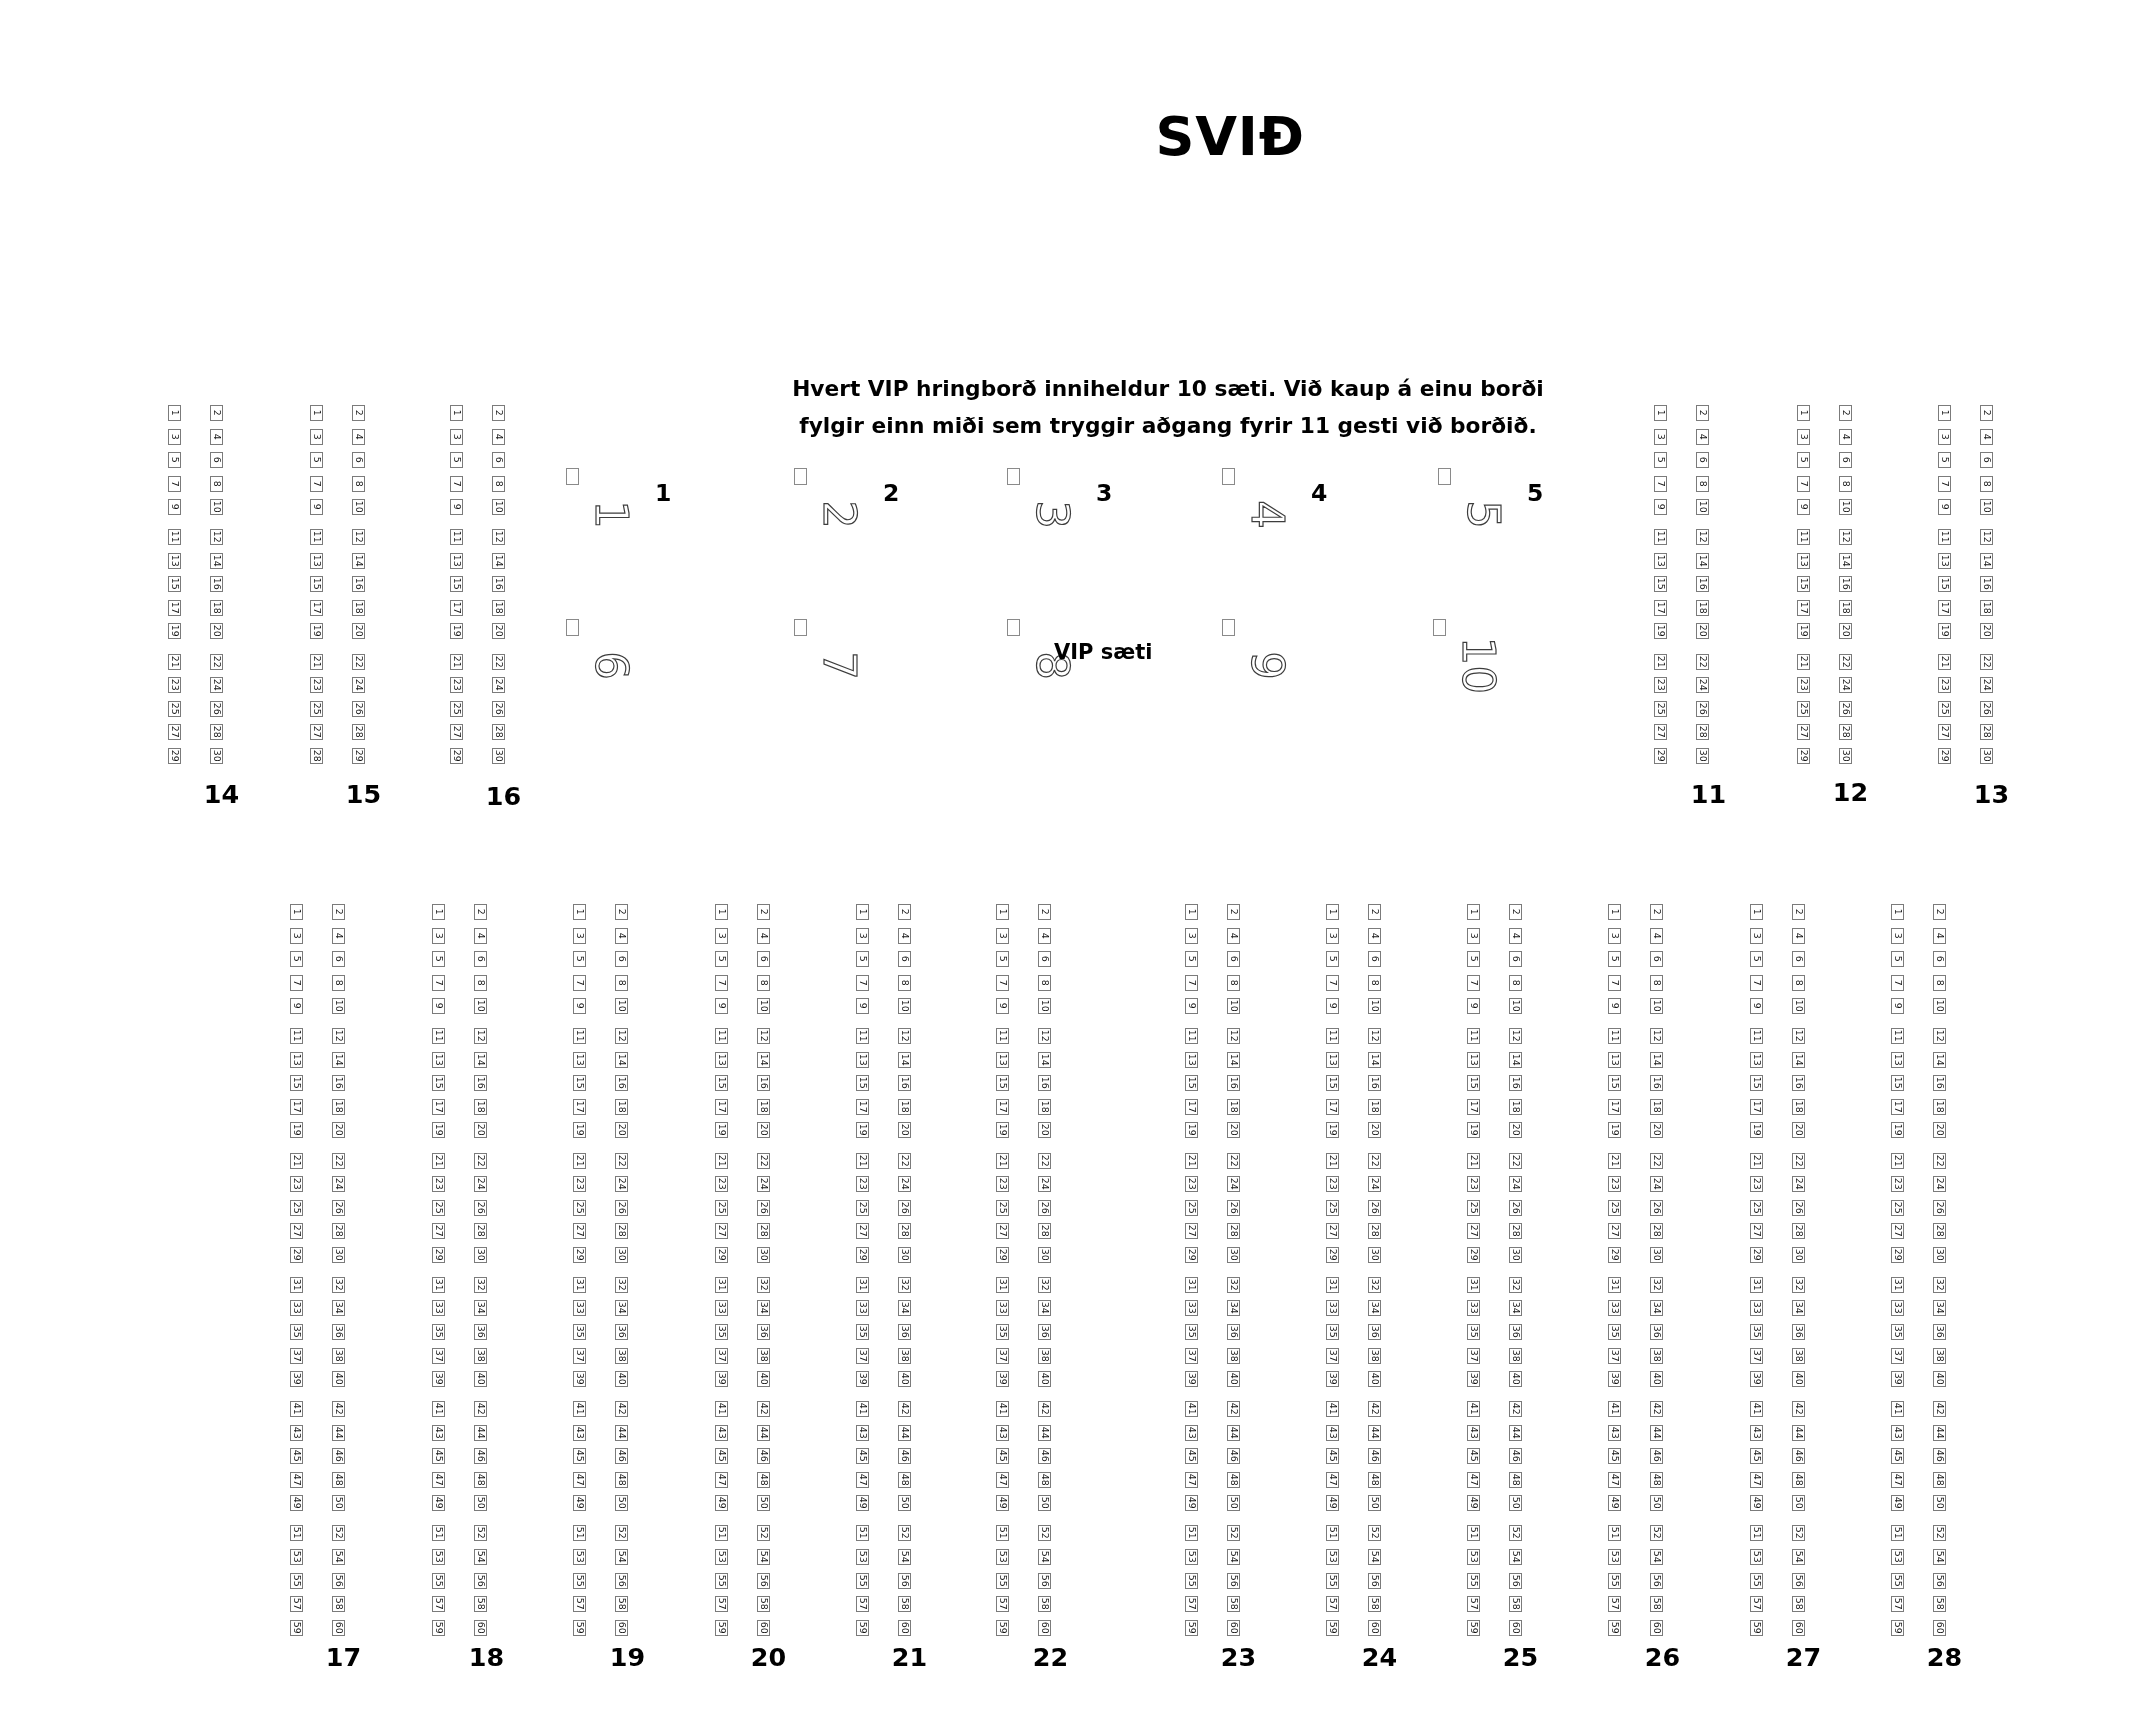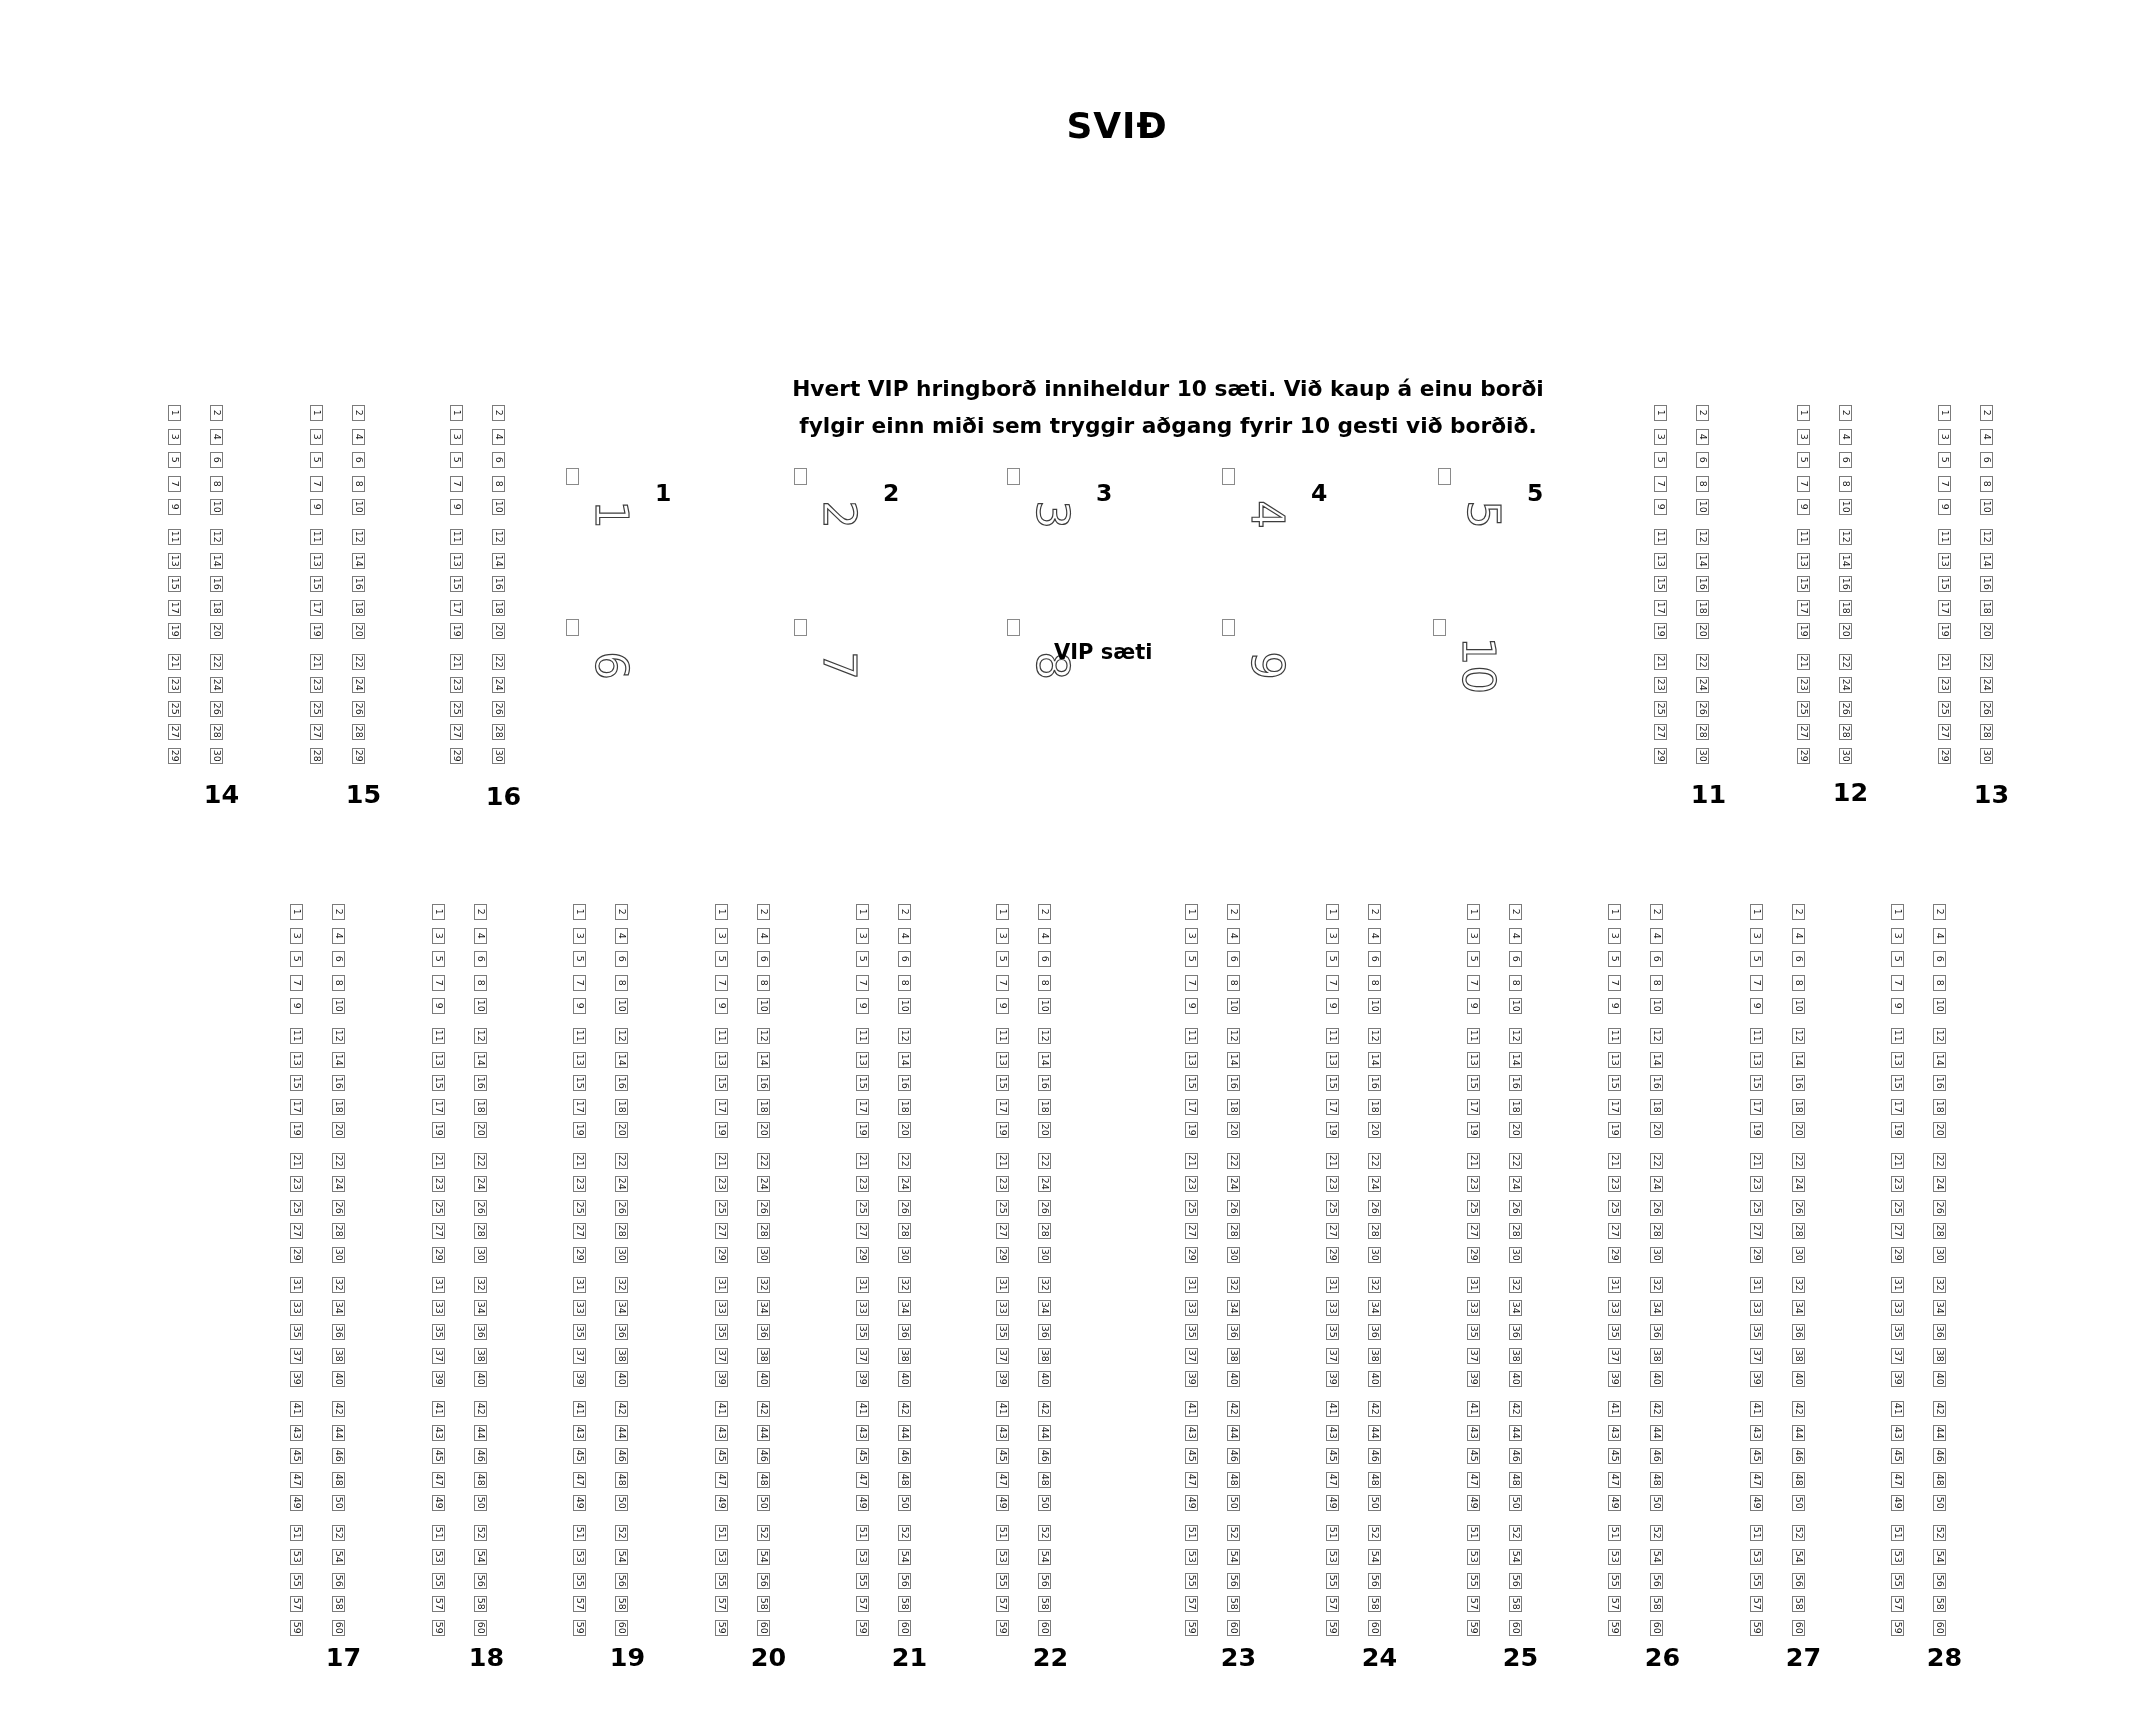--- a/index.html
+++ b/index.html
@@ -1,20 +1,20 @@
 <!DOCTYPE html>
 <html style="font-size:15px"><head>
 <meta charset="utf-8">
 <style>
   html,body{margin:0;padding:0;background:#fff;}
   .page{position:relative;width:2147px;height:1723px;background:#ffffff;overflow:hidden;
         font-family:"DejaVu Sans","Liberation Sans",sans-serif;color:#000;}
   .abs{position:absolute;}
-  .stage-label{left:976px;top:105px;width:282px;text-align:center;
-               font-size:36px;font-weight:600;letter-spacing:0.9px;}
+  .stage-label{left:1023px;top:105px;width:282px;text-align:right;
+               font-size:54px;font-weight:600;letter-spacing:0.9px;}
   .vip-title{left:664px;top:316px;width:942px;text-align:center;
              font-size:36px;font-weight:600;}
   .vip-desc{left:697px;width:942px;text-align:center;font-size:21.7px;font-weight:600;}
   .vip-desc.l1{top:376px;}
   .vip-desc.l2{top:413px;}
   .seat{position:absolute;width:11.3px;height:14px;border:0.9px solid #7b7b7b;
         display:flex;align-items:center;justify-content:center;background:#fff;}
   .seat span{font-size:9.4px;line-height:1;color:#151515;transform:rotate(90deg);
              white-space:nowrap;}
   .section-label{font-size:25.4px;font-weight:700;width:85px;text-align:center;}
@@ -28,21 +28,21 @@
   .vtable-label{position:absolute;left:89px;top:11.3px;font-size:23.5px;font-weight:700;}
   .vtable-caption{position:absolute;left:47px;top:21px;width:151px;
                   font-size:21px;font-weight:700;white-space:nowrap;}
 </style>
 </head>
 <body>
 
 <div class="page">
   <div class="abs stage-label">SVIÐ</div>
   <div class="abs vip-desc l1">Hvert VIP hringborð inniheldur 10 sæti. Við kaup á einu borði</div>
-  <div class="abs vip-desc l2">fylgir einn miði sem tryggir aðgang fyrir 10 gesti við borðið.</div>
+  <div class="abs vip-desc l2">fylgir einn miði sem tryggir aðgang fyrir 11 gesti við borðið.</div>
   <div id="map-root">
       <div style="position: absolute; left: 168px; top: 405px;">
         <div class="seat" style="position: absolute; left: 0px; top: 0px;">
           <span>1</span>
         </div>
         <div class="seat" style="position: absolute; left: 42px; top: 0px;">
           <span>2</span>
         </div>
         <div class="seat" style="position: absolute; left: 0px; top: 23.5px;">
           <span>3</span>

